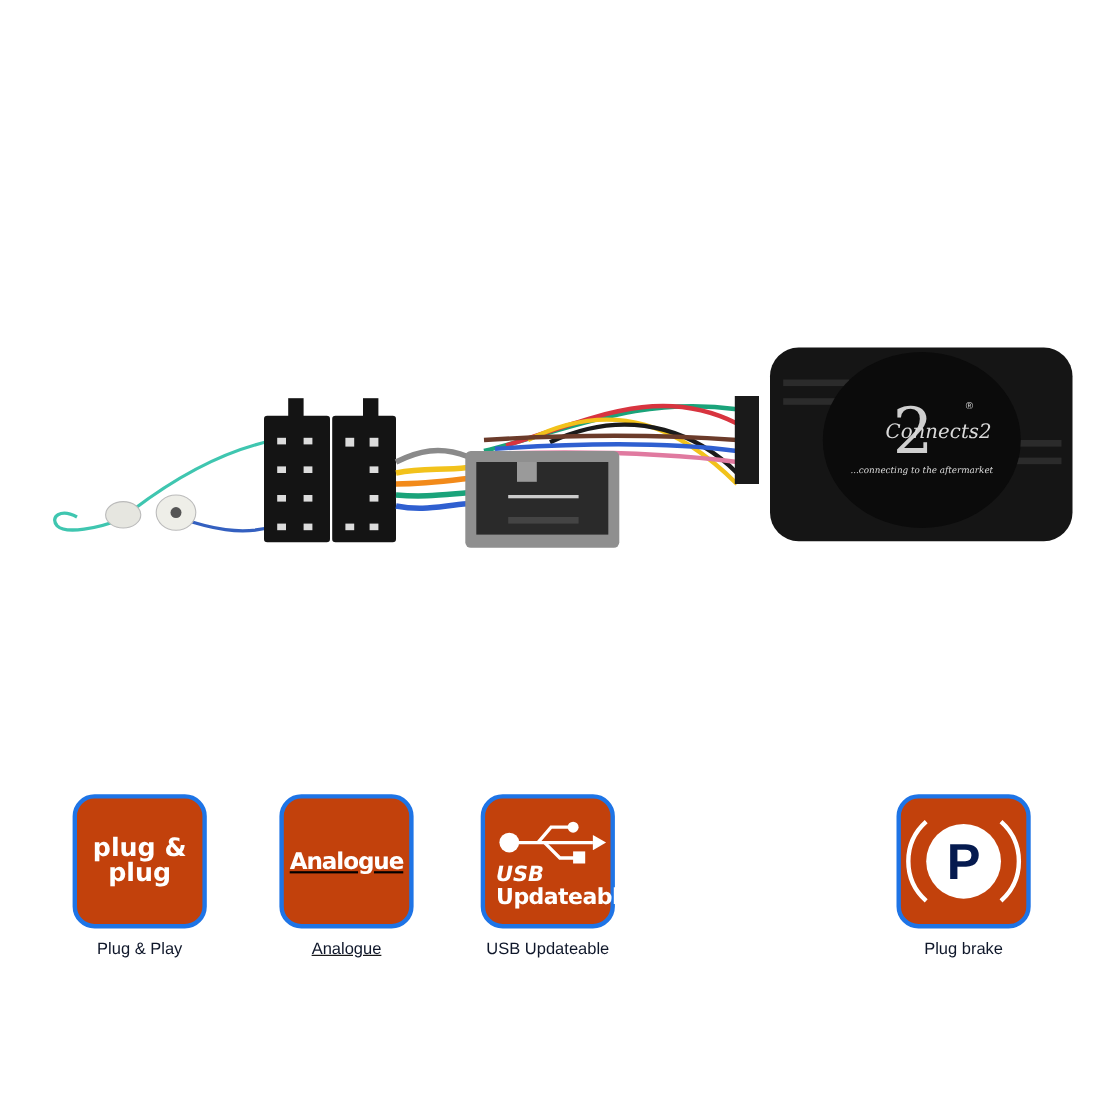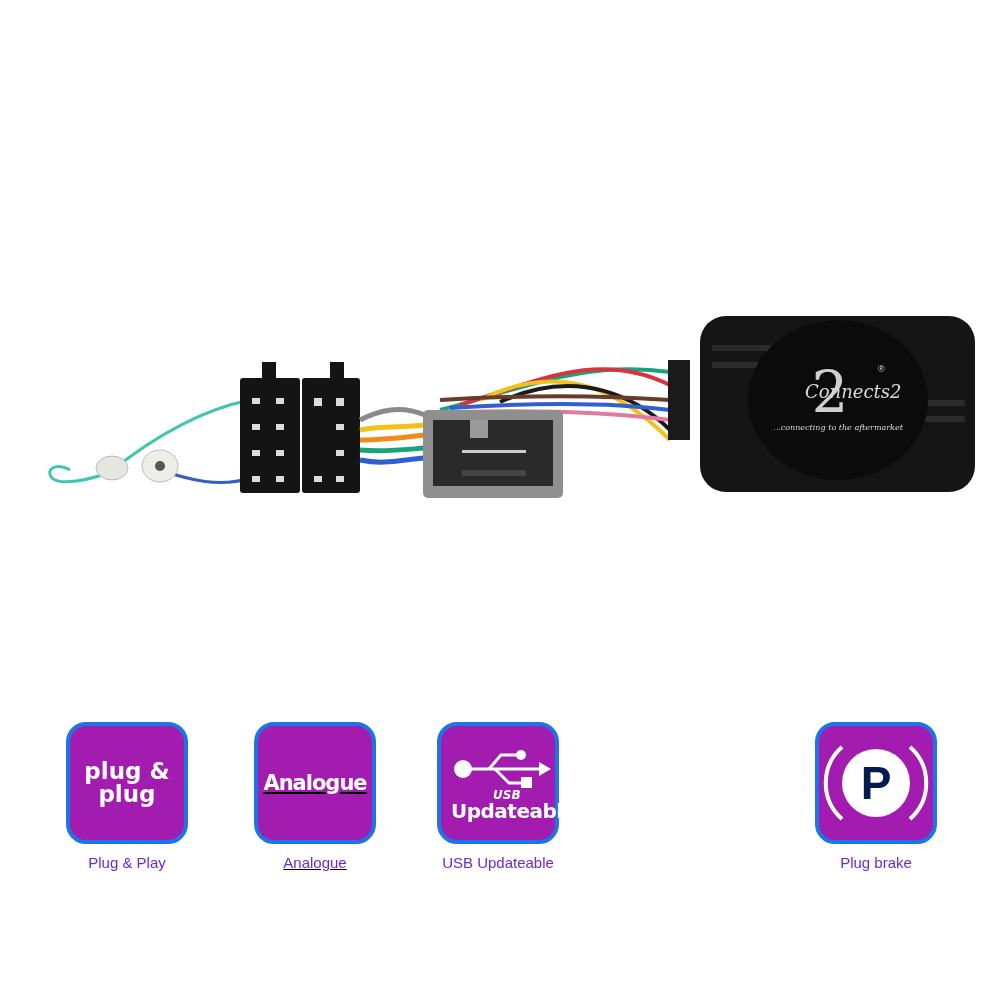--- a/index.html
+++ b/index.html
@@ -1,22 +1,22 @@
 <!DOCTYPE html>
 <html><head>
 <meta charset="utf-8">
 <style>
   html,body{margin:0;padding:0;background:#fff;}
   body{width:1000px;height:1000px;position:relative;overflow:hidden;font-family:"Liberation Sans",sans-serif;}
   .product{position:absolute;left:0;top:0;width:1000px;height:700px;}
   .features{position:absolute;left:0;top:722px;width:1000px;height:160px;}
   .feature{position:absolute;top:0;width:140px;text-align:center;}
-  .badge{width:122px;height:122px;margin:0 auto;border:4px solid #1e74e6;border-radius:20px;background:#a21caf;display:flex;align-items:center;justify-content:center;color:#fff;box-sizing:border-box;}
+  .badge{width:122px;height:122px;margin:0 auto;border:4px solid #1e74e6;border-radius:20px;background:#c2410c;display:flex;align-items:center;justify-content:center;color:#fff;box-sizing:border-box;}
   .badge-text{font-family:"DejaVu Sans",sans-serif;font-weight:bold;text-align:center;line-height:1.0;}
-  .caption{margin-top:10px;font-size:15px;color:#6d28d9;}
+  .caption{margin-top:10px;font-size:15px;color:#0f172a;}
 </style>
 </head>
 <body>
 
 <div class="product">
   <svg width="1000" height="700" viewBox="0 0 1000 700">
 
     <path d="M70 470 C 55 462, 45 470, 52 478 C 60 486, 90 480, 110 472 C 150 440, 200 410, 250 400" stroke="#3fc6b0" stroke-width="3" fill="none"></path>
     <path d="M160 470 C 190 480, 220 488, 250 478" stroke="#3460c0" stroke-width="3" fill="none"></path>
     <ellipse cx="112" cy="468" rx="16" ry="12" fill="#e6e6e0" stroke="#bbb"></ellipse>
@@ -109,21 +109,21 @@
     <div class="badge" style="flex-direction:column;align-items:flex-start;padding-left:10px;">
       <svg width="100" height="44" viewBox="0 0 100 44">
         <circle cx="12" cy="24" r="9" fill="#fff"></circle>
         <line x1="12" y1="24" x2="88" y2="24" stroke="#fff" stroke-width="3"></line>
         <polygon points="88,17 100,24 88,31" fill="#fff"></polygon>
         <path d="M38 24 L50 10 L68 10" stroke="#fff" stroke-width="3" fill="none"></path>
         <circle cx="70" cy="10" r="5" fill="#fff"></circle>
         <path d="M44 24 L58 38 L72 38" stroke="#fff" stroke-width="3" fill="none"></path>
         <rect x="70" y="32" width="11" height="11" fill="#fff"></rect>
       </svg>
-      <div class="badge-text" style="text-align:center;font-style:italic;font-size:12px;margin-left:42px;">USB</div>
+      <div class="badge-text" style="text-align:center;font-style:italic;font-size:19px;">USB</div>
       <div class="badge-text" style="text-align:left;font-size:20px;letter-spacing:-0.5px;">Updateable</div>
     </div>
     <div class="caption">USB Updateable</div>
   </div>
 
 
   <div class="feature" style="left:806px;">
     <div class="badge">
       <svg width="112" height="112" viewBox="0 0 112 112">
         <path d="M22 20 A 48 48 0 0 0 22 92" fill="none" stroke="#fff" stroke-width="4"></path>

